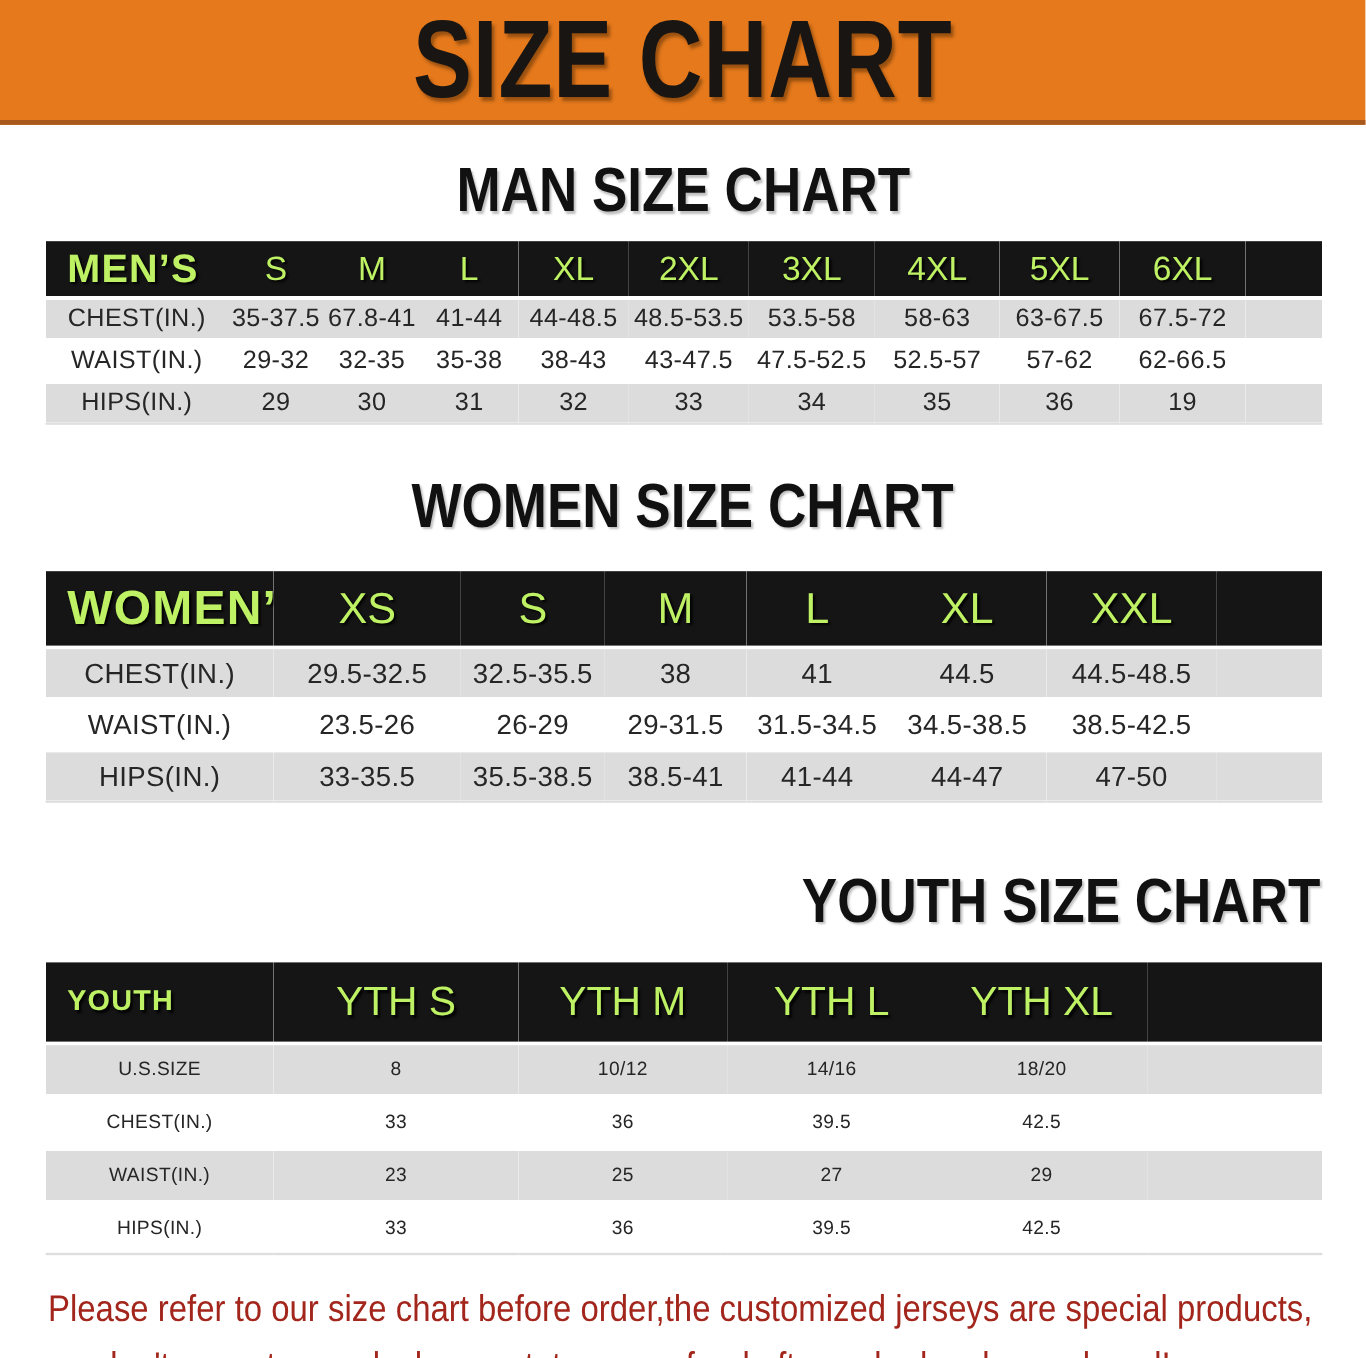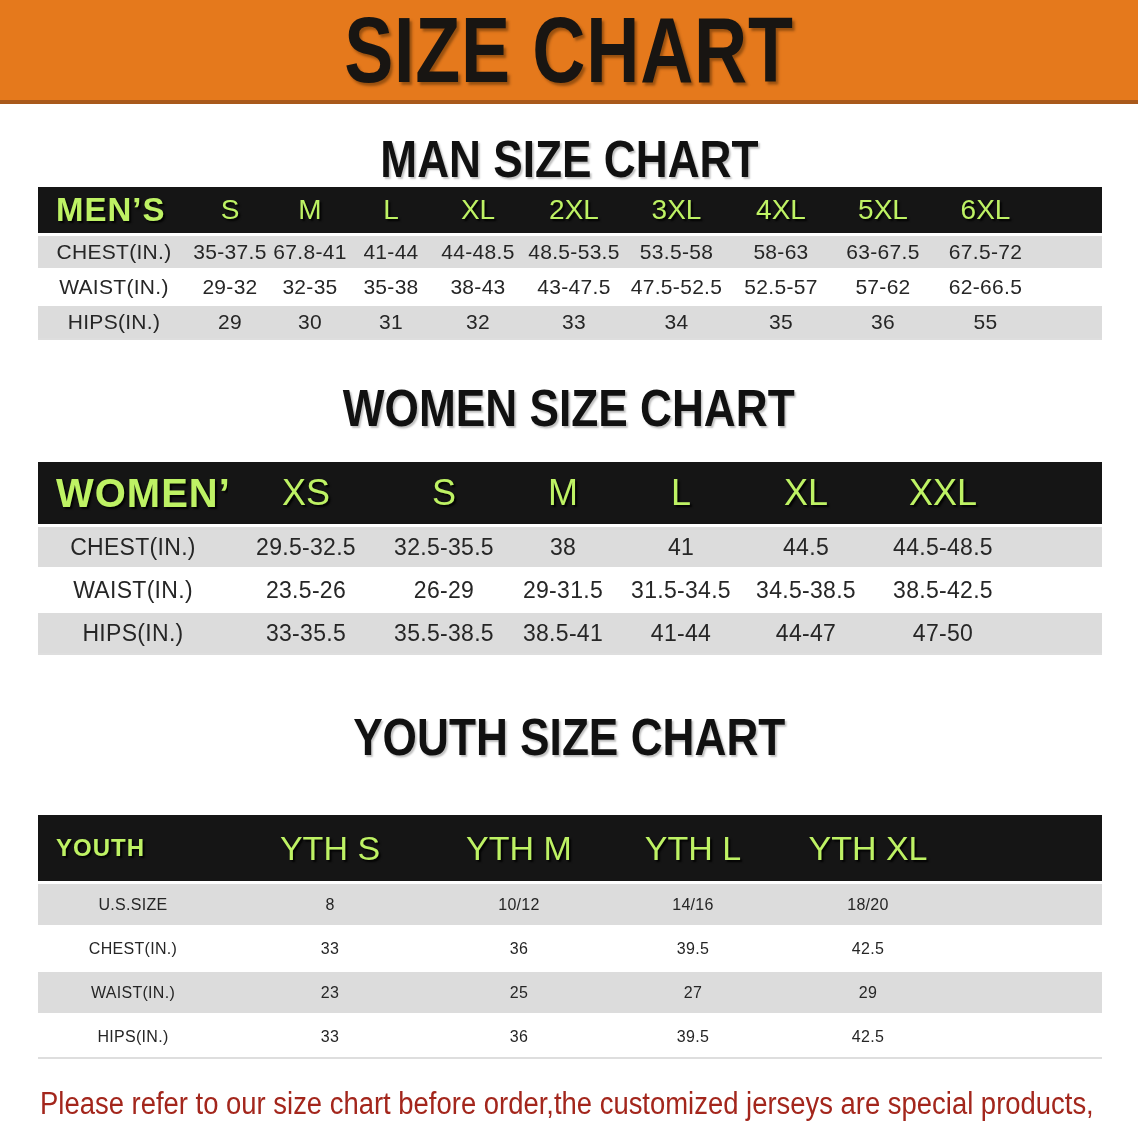--- a/index.html
+++ b/index.html
@@ -26,23 +26,23 @@
   
   .section-heading{
     margin:0;text-align:center;line-height:1;
     font-size:52px;font-weight:700;color:#111;
     white-space:nowrap;
   }
   .section-heading .condense{
     display:inline-block;transform:scaleX(0.85);
     text-shadow:2px 2px 2px rgba(0,0,0,0.25);
   }
-  .men-heading{padding-top:29px;padding-bottom:2px;}
+  .men-heading{padding-top:29px;padding-bottom:16px;}
   .women-heading{padding-top:42px;padding-bottom:28px;}
-  .youth-heading{padding-top:56px;padding-bottom:52px;}
+  .youth-heading{padding-top:56px;padding-bottom:25px;text-align:right;}
   
   .size-table{
     width:1064px;margin-left:38px;
     border-collapse:collapse;table-layout:fixed;
     border-bottom:2px solid #dedede;
   }
   .size-table th,.size-table td{
     padding:0;text-align:center;vertical-align:middle;
     overflow:hidden;white-space:nowrap;
   }
@@ -148,21 +148,21 @@
         <tr class="shade">
           <td>HIPS(IN.)</td>
           <td>29</td>
           <td>30</td>
           <td>31</td>
           <td>32</td>
           <td>33</td>
           <td>34</td>
           <td>35</td>
           <td>36</td>
-          <td>55</td>
+          <td>19</td>
           <td></td>
         </tr>
       </tbody>
     </table>
   </section>
 
   <section>
     <h2 class="section-heading women-heading"><span class="condense">WOMEN SIZE CHART</span></h2>
     <table class="size-table women-table">
       <colgroup>

